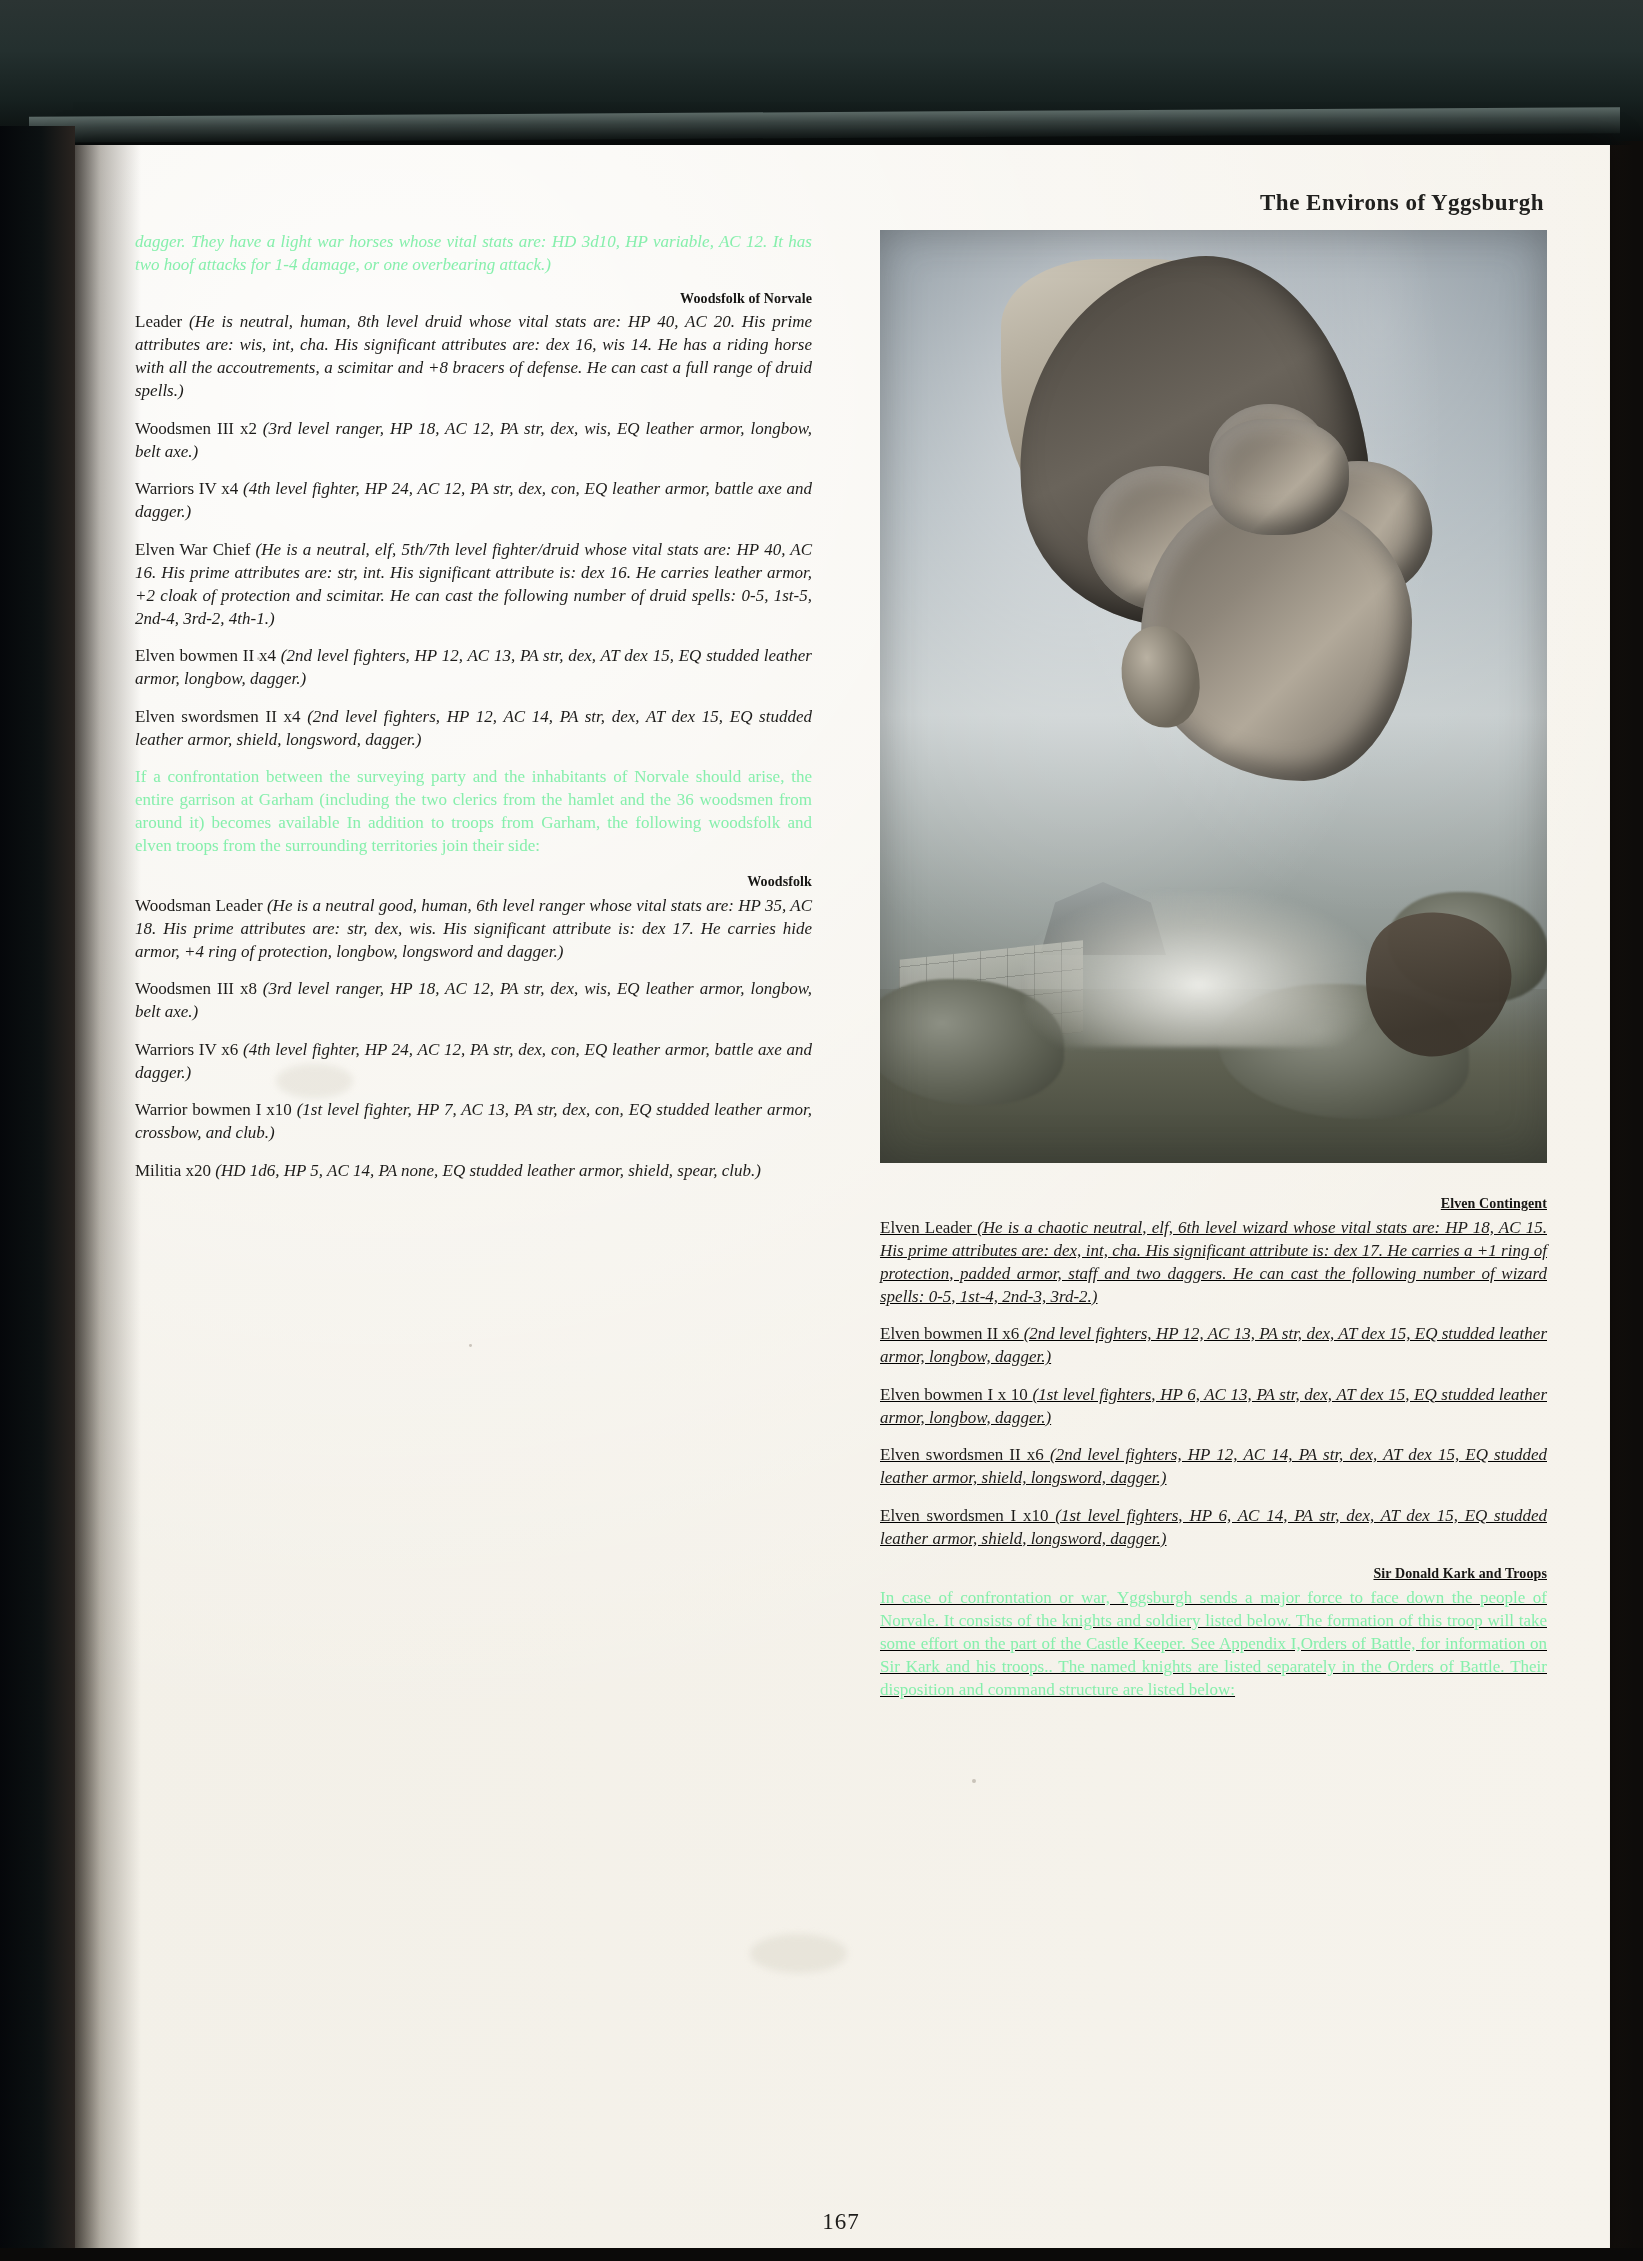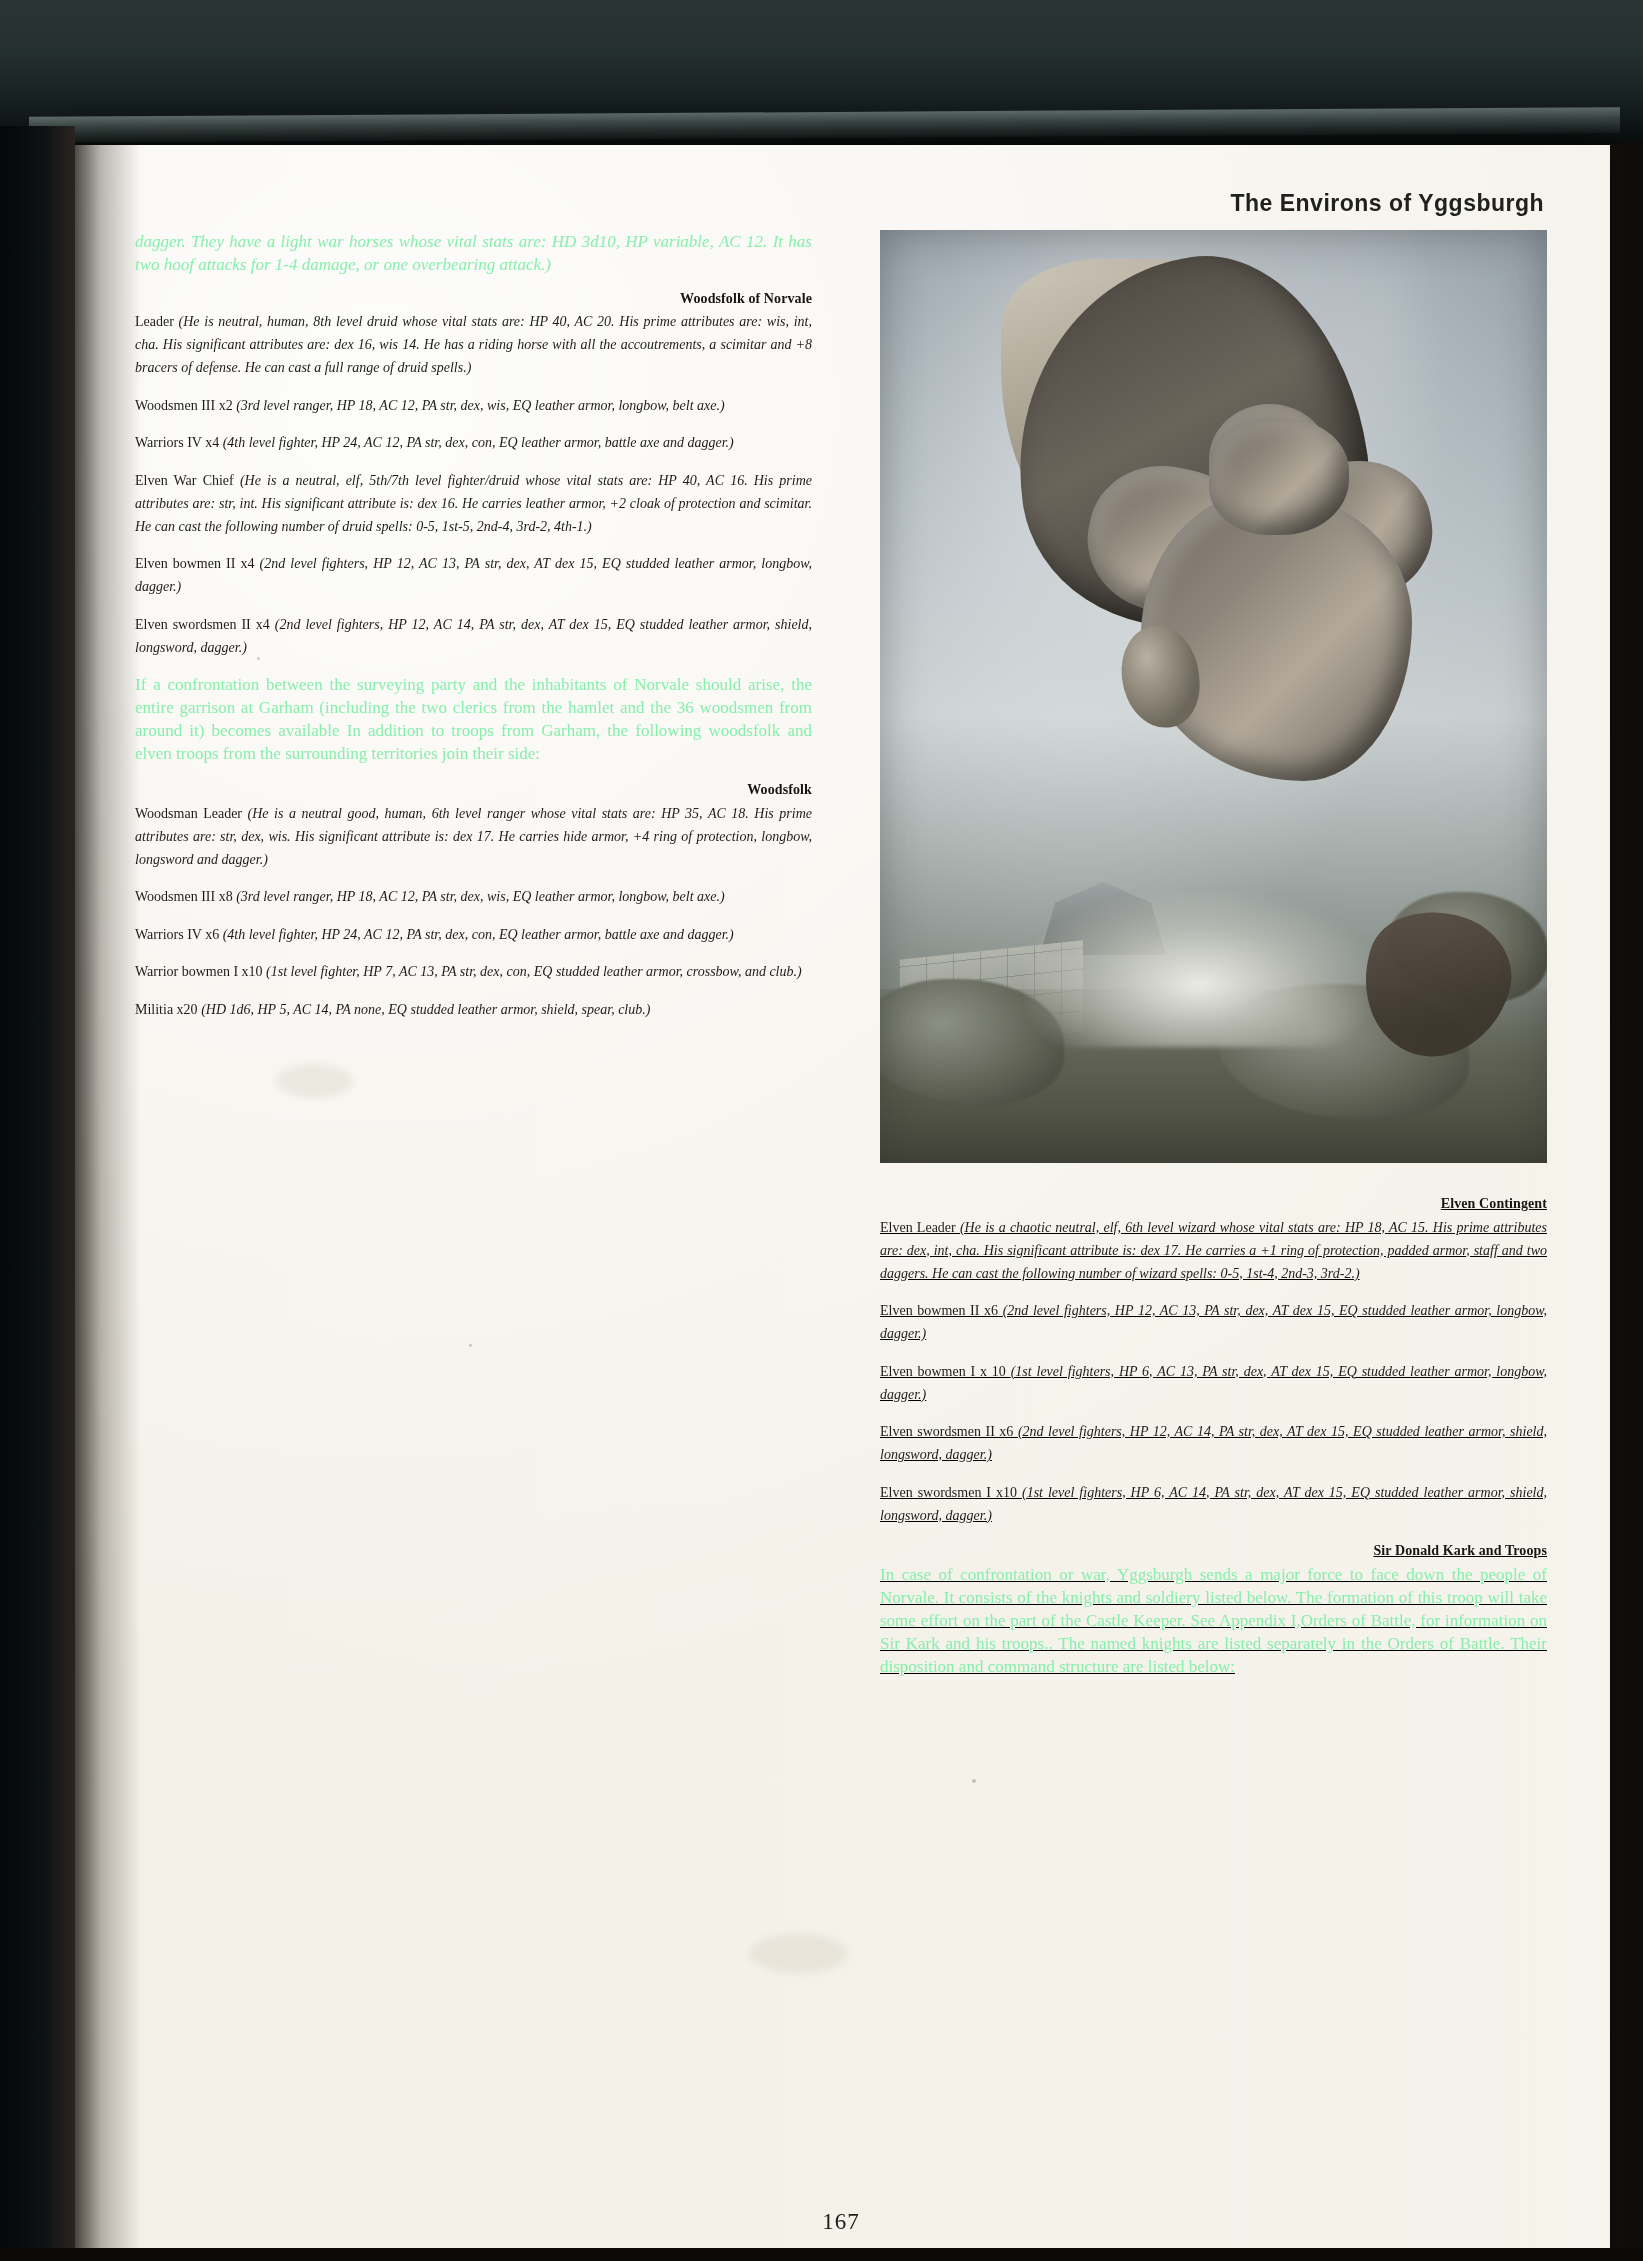--- a/index.html
+++ b/index.html
@@ -80,21 +80,21 @@
     left: 135px;
     top: 184px;
     width: 1412px;
     height: 2040px;
   }
 
   .header-title {
     position: absolute;
     right: 2.9px;
     top: 5.8px;
-    font-family: Liberation Sans, sans-serif;
+    font-family: Liberation Serif, serif;
     font-size: 23px;
     letter-spacing: 0.5px;
     color: #20201e;
     font-weight: 600;
   }
 
   .cols {
     position: absolute;
     top: 46px;
     left: 0;
@@ -125,21 +125,21 @@
   h3.sub {
     margin: 16.4px 0 3.9px 0;
     font-size: 14px;
     font-weight: 700;
     text-align: right;
     color: #171614;
     letter-spacing: 0.1px;
   }
   h3.sub.first { margin-top: 8.7px; }
 
-  .entry { margin: 0 0 14.5px 0; font-size: 14px; line-height: 23px; text-align: justify; color: #1d1c1a; }
+  .entry { margin: 0 0 14.5px 0; font-size: 17px; line-height: 23px; text-align: justify; color: #1d1c1a; }
   .entry .lead { font-style: normal; }
   .entry .det { font-style: italic; }
 
   
   .illo {
     position: absolute;
     left: 745px;
     top: 46px;
     width: 667px;
     height: 933px;

